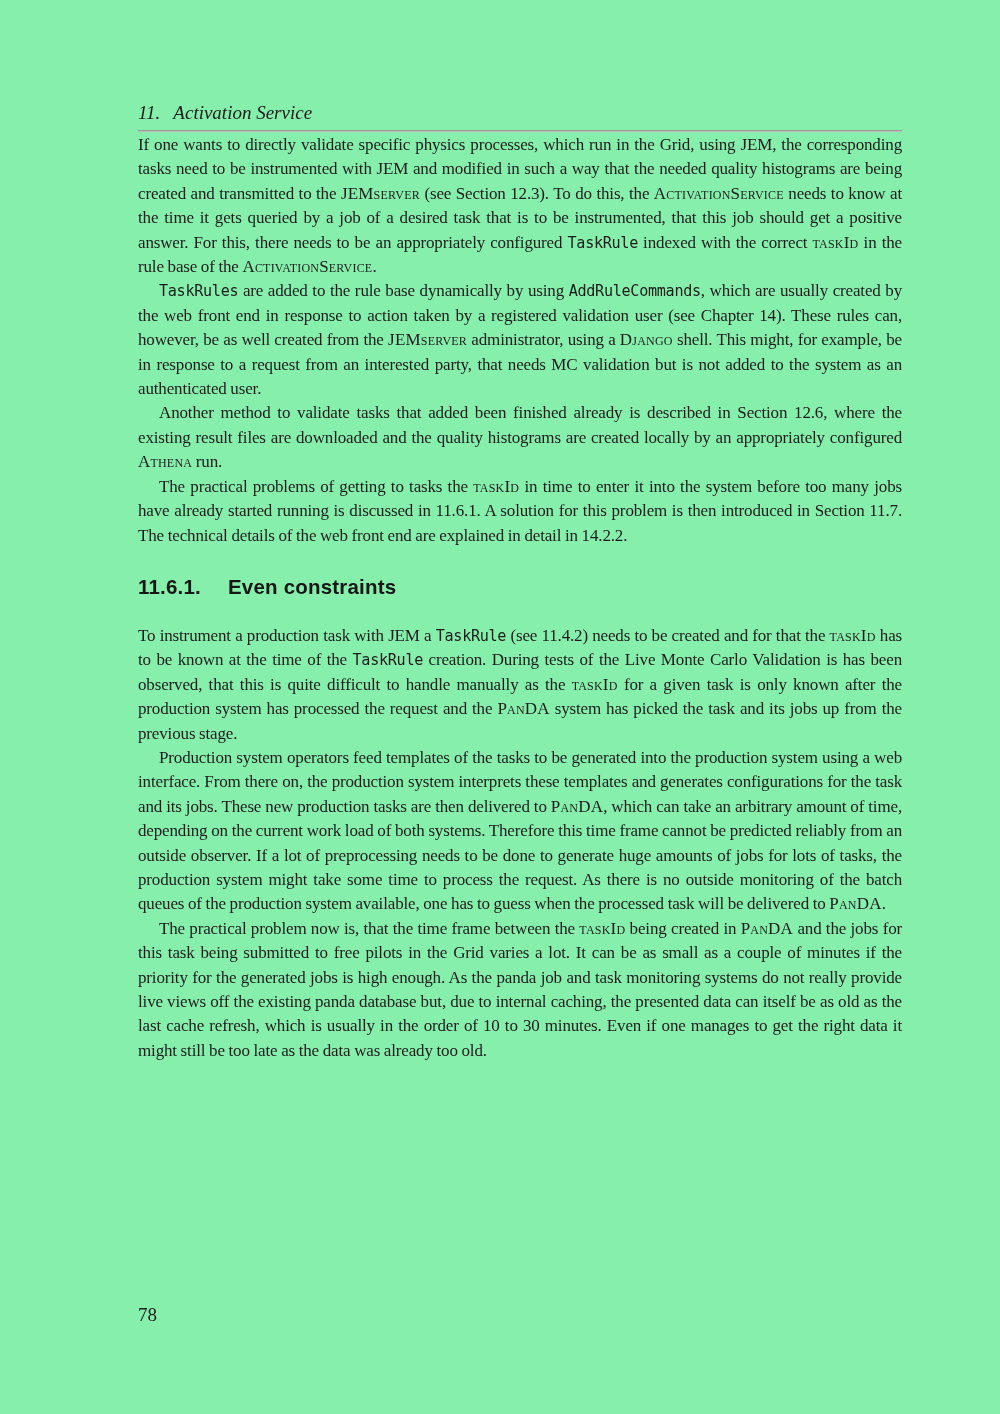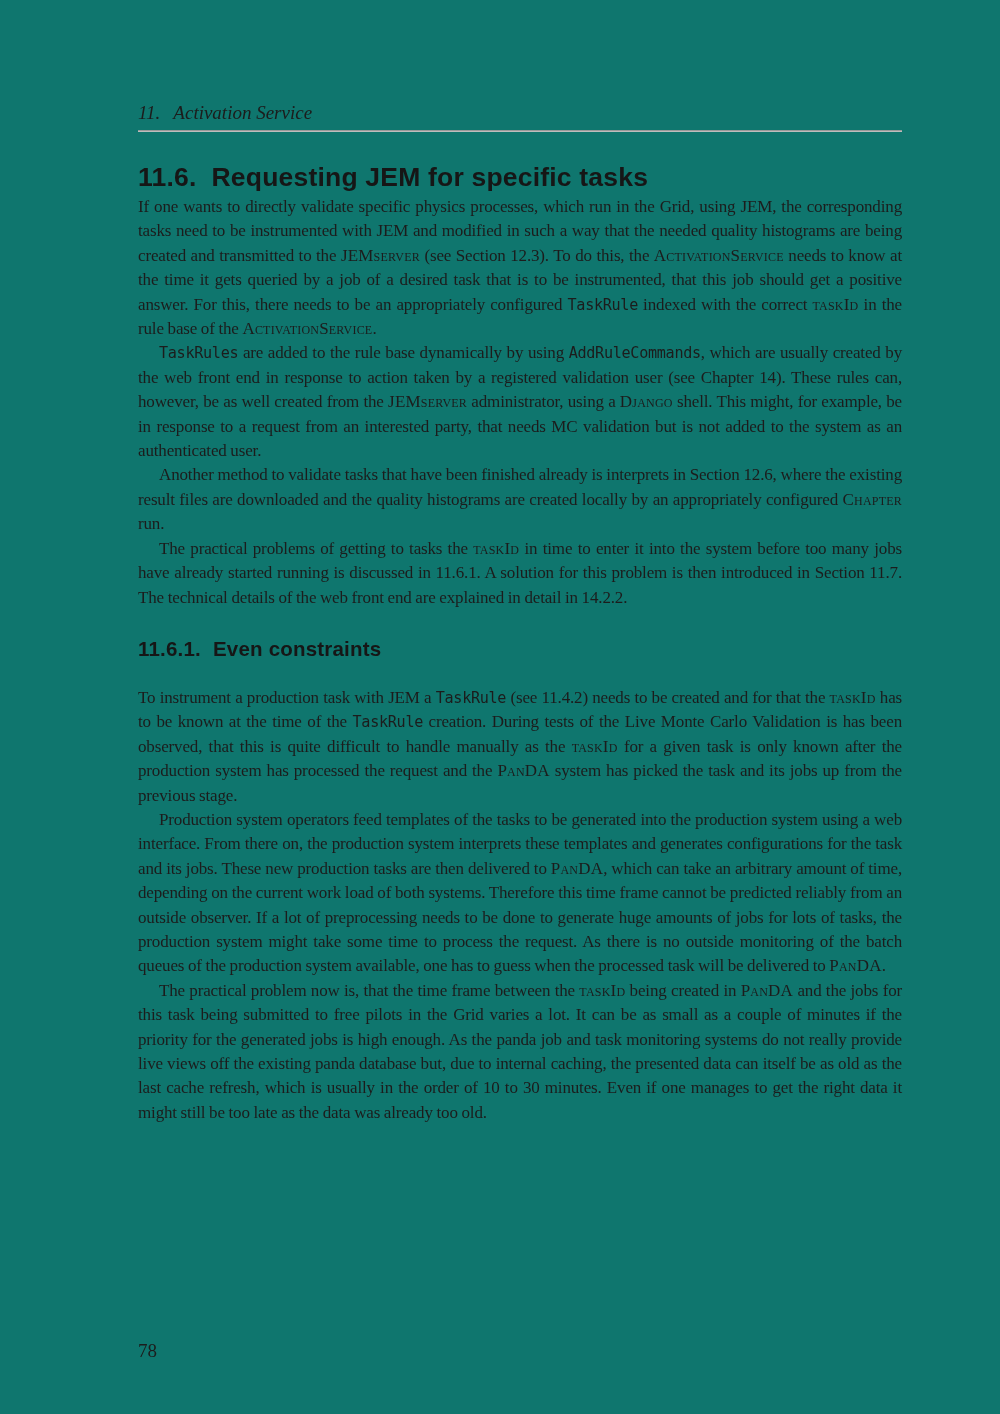--- a/index.html
+++ b/index.html
@@ -4,21 +4,21 @@
 <style>
   html, body {
     margin: 0;
     padding: 0;
     background: #ffffff;
   }
   .page {
     position: relative;
     width: 1000px;
     height: 1414px;
-    background: #0f766e;
+    background: #86efac;
     overflow: hidden;
     color: #1c1c1c;
     font-family: "Liberation Serif", "DejaVu Serif", serif;
   }
   .text-column {
     position: absolute;
     left: 138px;
     top: 0;
     width: 764px;
   }
@@ -50,21 +50,21 @@
   h1 .sec-num { margin-right: 15px; }
   h2.subsection-heading {
     margin: 26px 0 0 0;
     font-family: "Liberation Sans", "DejaVu Sans", sans-serif;
     font-weight: 700;
     font-size: 20.5px;
     line-height: 26px;
     color: #161616;
     letter-spacing: 0.2px;
   }
-  h2 .sec-num { margin-right: 12px; }
+  h2 .sec-num { margin-right: 27px; }
   .body-block {
     margin-top: 1px;
   }
   .body-block-2 {
     margin-top: 24px;
   }
   .body-block p {
     margin: 0;
     font-size: 17px;
     line-height: 24.4px;
@@ -81,44 +81,41 @@
     font-size: 0.89em;
     letter-spacing: -0.3px;
   }
   .sc {
     font-variant: small-caps;
     letter-spacing: 0.2px;
   }
   .page-number {
     position: absolute;
     left: 138px;
-    top: 1340px;
+    top: 1304px;
     font-size: 19px;
     color: #1c1c1c;
   }
 </style>
 </head>
 <body>
 
 <div class="page">
   <div class="text-column">
 
     <div class="running-header">
       <span class="chap-num">11.</span><span>Activation Service</span>
     </div>
     <div class="header-rule"></div>
 
-    <h1 class="section-heading">
-      <span class="sec-num">11.6.</span><span>Requesting JEM for specific tasks</span>
-    </h1>
 
     <div class="body-block body-block-1">
         <p class=""><span>If one wants to directly validate specific physics processes, which run in the Grid, using JEM, the corresponding tasks need to be instrumented with JEM and modified in such a way that the needed quality histograms are being created and transmitted to the </span><span class="sc">JEMserver</span><span> (see Section 12.3). To do this, the </span><span class="sc">ActivationService</span><span> needs to know at the time it gets queried by a job of a desired task that is to be instrumented, that this job should get a positive answer. For this, there needs to be an appropriately configured </span><span class="tt">TaskRule</span><span> indexed with the correct </span><span class="sc">taskId</span><span> in the rule base of the </span><span class="sc">ActivationService</span><span>.</span></p>
         <p class="indent"><span class="tt">TaskRules</span><span> are added to the rule base dynamically by using </span><span class="tt">AddRuleCommands</span><span>, which are usually created by the web front end in response to action taken by a registered validation user (see Chapter 14). These rules can, however, be as well created from the </span><span class="sc">JEMserver</span><span> administrator, using a </span><span class="sc">Django</span><span> shell. This might, for example, be in response to a request from an interested party, that needs MC validation but is not added to the system as an authenticated user.</span></p>
-        <p class="indent"><span>Another method to validate tasks that have been finished already is interprets in Section 12.6, where the existing result files are downloaded and the quality histograms are created locally by an appropriately configured </span><span class="sc">Chapter</span><span> run.</span></p>
+        <p class="indent"><span>Another method to validate tasks that added been finished already is described in Section 12.6, where the existing result files are downloaded and the quality histograms are created locally by an appropriately configured </span><span class="sc">Athena</span><span> run.</span></p>
         <p class="indent"><span>The practical problems of getting to tasks the </span><span class="sc">taskId</span><span> in time to enter it into the system before too many jobs have already started running is discussed in 11.6.1. A solution for this problem is then introduced in Section 11.7. The technical details of the web front end are explained in detail in 14.2.2.</span></p>
       </div>
 
     <h2 class="subsection-heading">
       <span class="sec-num">11.6.1.</span><span>Even constraints</span>
     </h2>
 
     <div class="body-block body-block-2">
         <p class=""><span>To instrument a production task with JEM a </span><span class="tt">TaskRule</span><span> (see 11.4.2) needs to be created and for that the </span><span class="sc">taskId</span><span> has to be known at the time of the </span><span class="tt">TaskRule</span><span> creation. During tests of the Live Monte Carlo Validation is has been observed, that this is quite difficult to handle manually as the </span><span class="sc">taskId</span><span> for a given task is only known after the production system has processed the request and the </span><span class="sc">PanDA</span><span> system has picked the task and its jobs up from the previous stage.</span></p>
         <p class="indent"><span>Production system operators feed templates of the tasks to be generated into the production system using a web interface. From there on, the production system interprets these templates and generates configurations for the task and its jobs. These new production tasks are then delivered to </span><span class="sc">PanDA</span><span>, which can take an arbitrary amount of time, depending on the current work load of both systems. Therefore this time frame cannot be predicted reliably from an outside observer. If a lot of preprocessing needs to be done to generate huge amounts of jobs for lots of tasks, the production system might take some time to process the request. As there is no outside monitoring of the batch queues of the production system available, one has to guess when the processed task will be delivered to </span><span class="sc">PanDA</span><span>.</span></p>

